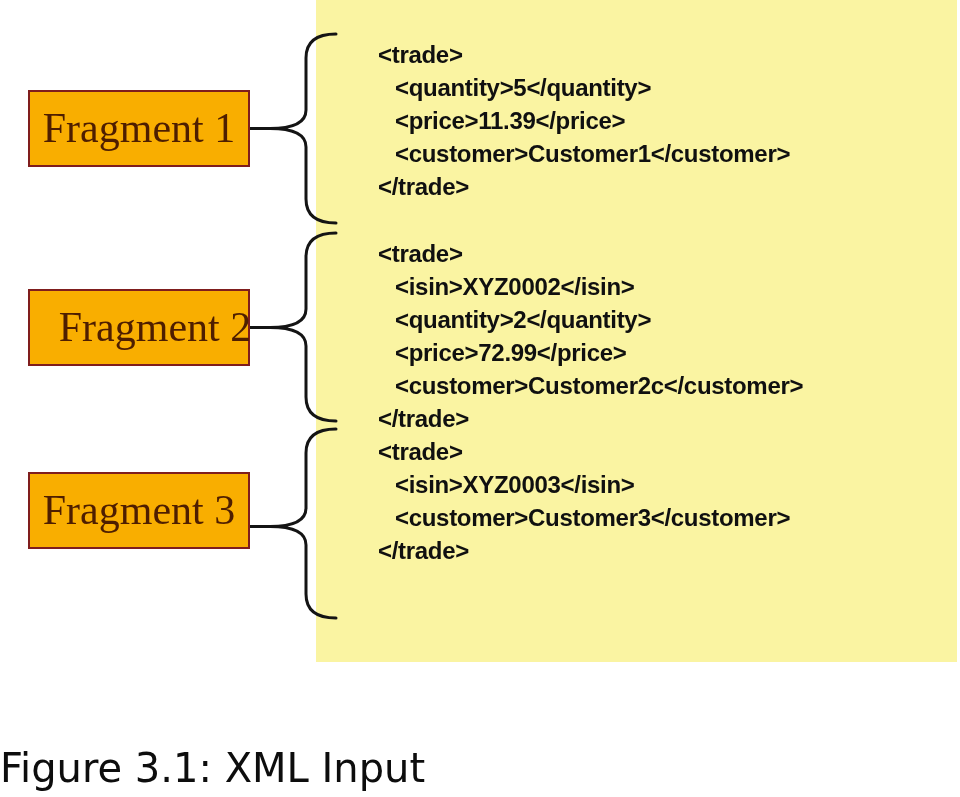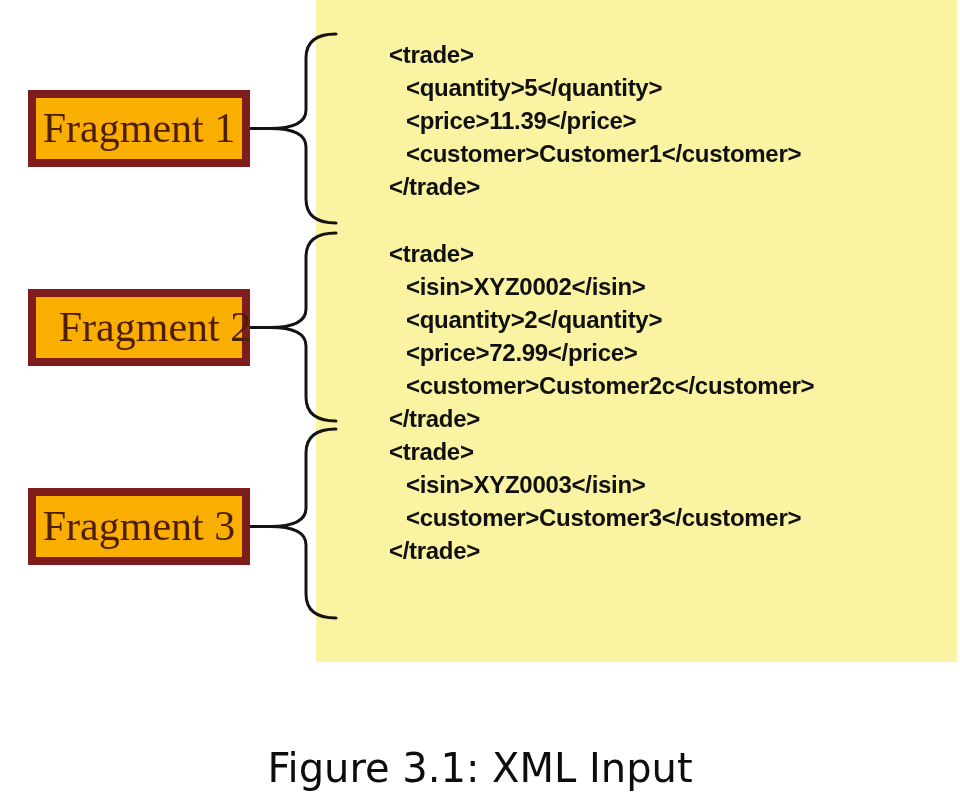--- a/index.html
+++ b/index.html
@@ -24,37 +24,37 @@
     height: 662px;
     background: #FAF4A2;
   }
   
   .frag-box {
     position: absolute;
     left: 28px;
     width: 222px;
     height: 77px;
     background: #F9AE00;
-    border: 8px solid #7f1d1d;
+    border: 2px solid #7f1d1d;
     box-sizing: border-box;
     display: flex;
     align-items: center;
     justify-content: center;
   }
   .frag-box .frag-label {
     font-family: "Liberation Serif", serif;
     font-size: 42px;
     line-height: 1;
     color: #4E1E00;
     white-space: nowrap;
     transform: translateY(-1px);
   }
   .frag-box.f1 { top: 90px; }
   .frag-box.f2 { top: 289px; padding-left: 32px; }
-  .frag-box.f3 { top: 488px; }
+  .frag-box.f3 { top: 472px; }
 
   
   svg.braces {
     position: absolute;
     left: 248px;
     top: 0;
     width: 92px;
     height: 662px;
   }
   svg.braces path {
@@ -74,31 +74,30 @@
   .code-block.b2 { top: 237px; }
   .code-block.b3 { top: 435px; }
   .code-line {
     font-family: "Liberation Sans", sans-serif;
     font-weight: bold;
     font-size: 24px;
     line-height: 33px;
     color: #101010;
     letter-spacing: -0.3px;
     white-space: nowrap;
-    margin-left: 11px;
   }
   .code-line.in { padding-left: 17px; }
 
   
   .caption {
     position: absolute;
     left: 0;
     top: 745px;
     width: 960px;
-    text-align: center;
+    text-align: left;
     font-family: "DejaVu Sans", sans-serif;
     font-size: 40px;
     color: #0d0d0d;
     white-space: nowrap;
   }
 </style>
 </head>
 <body>
 
 <div class="canvas">

